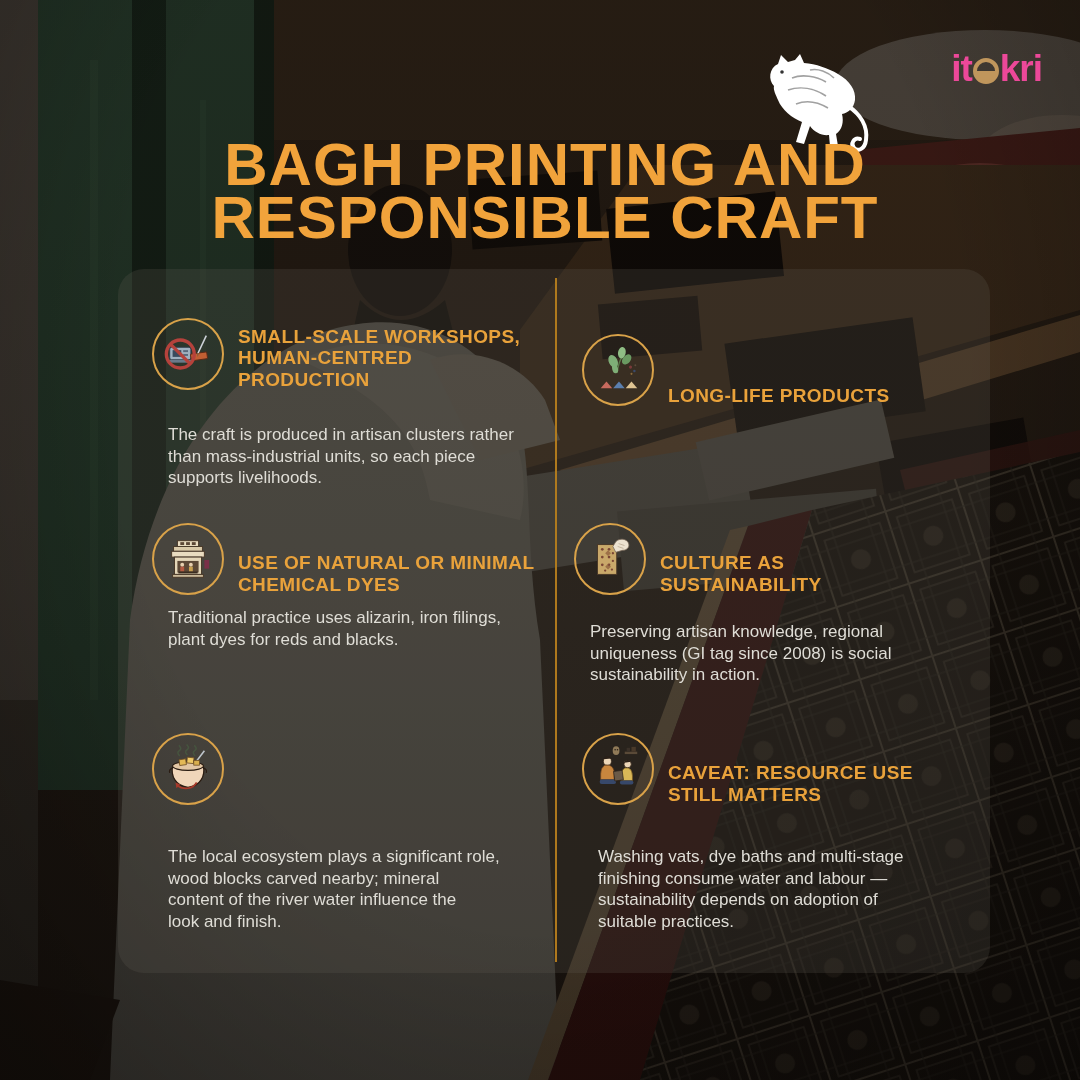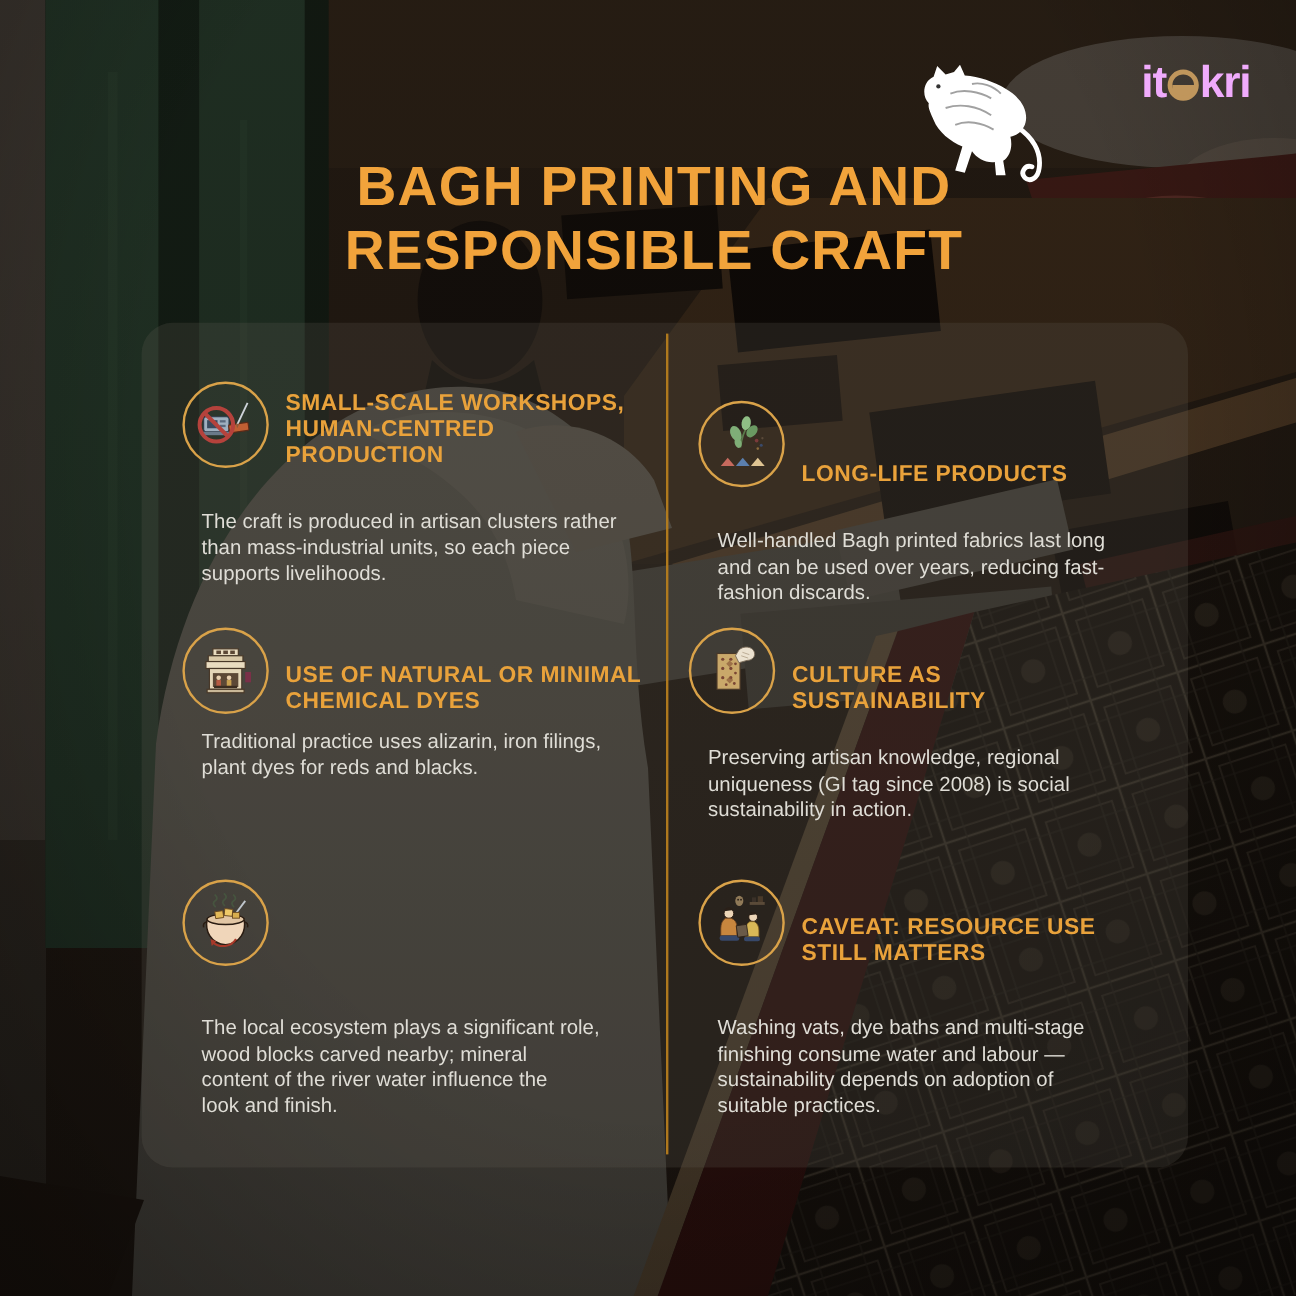--- a/index.html
+++ b/index.html
@@ -14,33 +14,33 @@
     background:linear-gradient(180deg, rgba(12,9,7,.34) 0%, rgba(10,8,6,.42) 55%, rgba(8,6,5,.52) 100%);
     pointer-events:none;
   }
   .vignette{
     position:absolute;left:0;top:0;width:1080px;height:1080px;
     background:radial-gradient(ellipse at 50% 35%, rgba(0,0,0,0) 55%, rgba(0,0,0,.30) 100%);
     pointer-events:none;
   }
   .logo{
     position:absolute;right:38px;top:50px;
-    color:#f0abfc;font-size:37px;font-weight:bold;letter-spacing:-1px;
+    color:#ec4899;font-size:37px;font-weight:bold;letter-spacing:-1px;
     display:flex;align-items:center;line-height:1;
   }
   .logo-o{
     display:inline-block;width:18px;height:18px;margin:4px 1px 0 1px;
     border:4px solid #C0965C;border-radius:50%;
     background:linear-gradient(to top, #C0965C 52%, transparent 52%);
   }
   .tiger{position:absolute;left:752px;top:52px;width:128px;height:112px;}
   .title{
     position:absolute;left:195px;top:98px;width:700px;
     text-align:center;color:#F1A33B;
-    font-size:46px;font-weight:bold;line-height:53px;letter-spacing:1px;
+    font-size:60px;font-weight:bold;line-height:53px;letter-spacing:1px;
     white-space:pre-line;
   }
   .panel{
     position:absolute;left:118px;top:269px;width:872px;height:704px;
     background:rgba(98,94,86,.22);border-radius:26px;
   }
   .divider{
     position:absolute;left:555px;top:278px;width:2px;height:684px;
     background:#B57D1E;opacity:.95;
   }
@@ -191,23 +191,20 @@
           <circle cx="44" cy="28" r="1.3" fill="#3a4a6a"></circle>
         <circle cx="41" cy="31" r="1.1" fill="#8a6a3a"></circle>
           <circle cx="45" cy="22" r="1" fill="#5a4a3a"></circle>
         <polygon points="9,46 21,46 15,39" fill="#c76a5e"></polygon>
         <polygon points="22,46 34,46 28,39" fill="#5b7fae"></polygon>
         <polygon points="35,46 47,46 41,39" fill="#dfc492"></polygon>
       </svg>
     </div>
     <h3 class="sec-title">LONG-LIFE PRODUCTS</h3>
   </div>
-  <p class="sec-body">Well-handled Bagh printed fabrics last long
-and can be used over years, reducing fast-
-fashion discards.</p>
 </div>
 
 <div class="section" id="sec2">
   <div class="sec-head">
     <div class="icon-circle">
       <svg width="52" height="52" viewBox="0 0 54 54">
         <rect x="16" y="8" width="22" height="6" fill="#e9dcc0" stroke="#483828"></rect>
         <rect x="19" y="9.5" width="4" height="3" fill="#5c4836"></rect>
           <rect x="25" y="9.5" width="4" height="3" fill="#5c4836"></rect>
           <rect x="31" y="9.5" width="4" height="3" fill="#5c4836"></rect>

